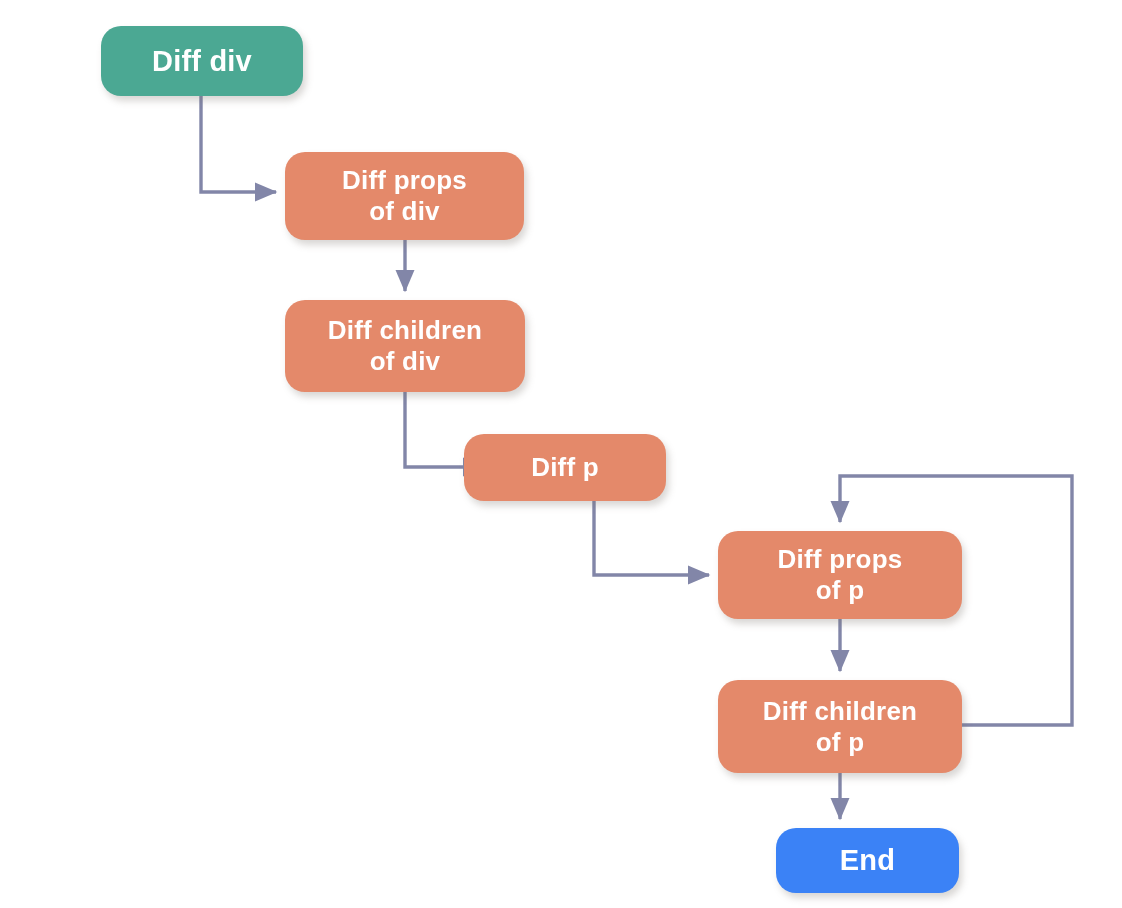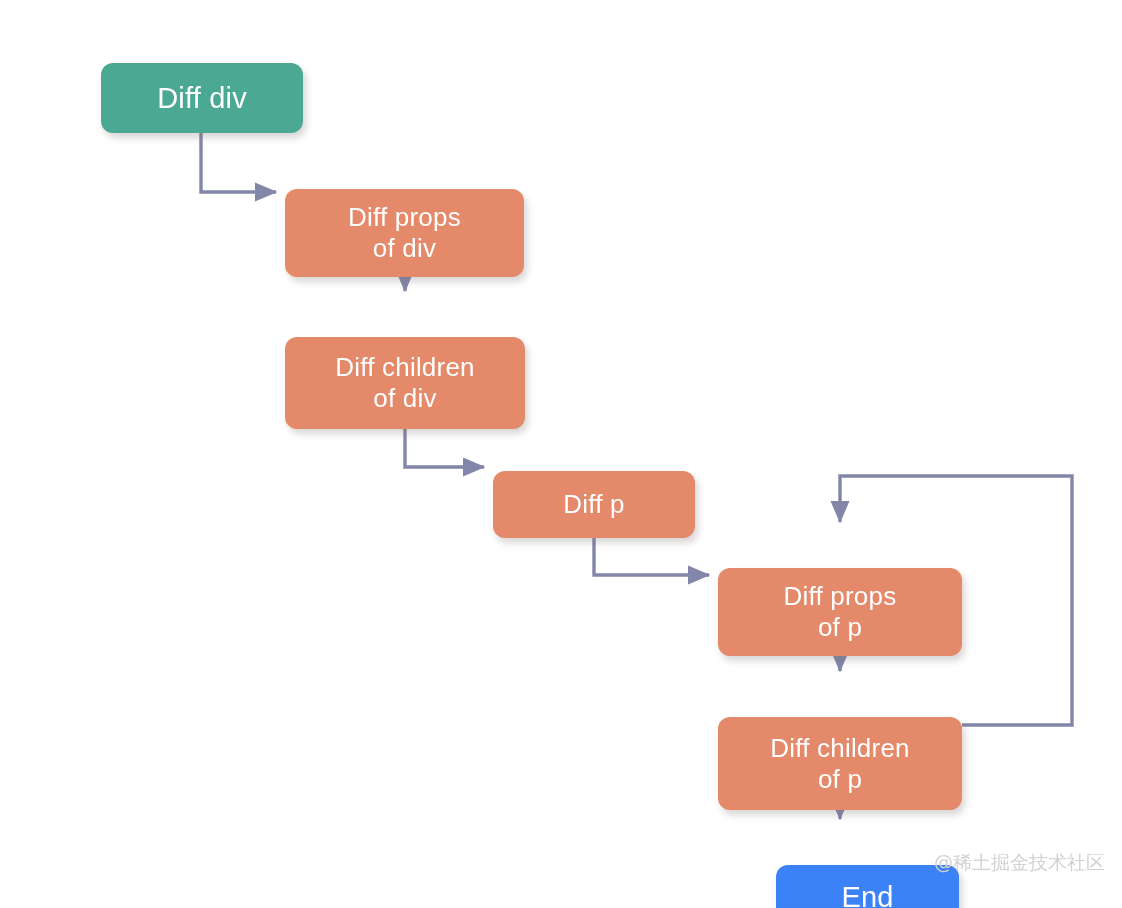--- a/index.html
+++ b/index.html
@@ -29,28 +29,27 @@
     height: 908px;
     pointer-events: none;
   }
   .node {
     position: absolute;
     box-sizing: border-box;
     display: flex;
     align-items: center;
     justify-content: center;
     text-align: center;
-    border-radius: 12px;
+    border-radius: 20px;
     color: #ffffff;
-    font-weight: 400;
+    font-weight: 700;
     letter-spacing: 0.2px;
     line-height: 1.18;
     box-shadow: 3px 5px 7px rgba(120,110,105,0.28);
     user-select: none;
-    margin-top: 37px;
   }
   .node.teal   { background: #4BA893; }
   .node.orange { background: #E4896A; }
 
   .node-label {
     display: block;
     white-space: pre-line;
     padding: 0 6px;
   }
 
@@ -105,34 +104,33 @@
   <div class="node orange" id="node-diff-props-of-div" style="left: 285px; top: 152px; width: 239px; height: 88px; font-size: 26px; background: rgb(228, 137, 106); color: rgb(255, 255, 255);">
     <span class="node-label">Diff props
 of div</span>
   </div>
 
   <div class="node orange" id="node-diff-children-of-div" style="left: 285px; top: 300px; width: 240px; height: 92px; font-size: 26px; background: rgb(228, 137, 106); color: rgb(255, 255, 255);">
     <span class="node-label">Diff children
 of div</span>
   </div>
 
-  <div class="node orange" id="node-diff-p" style="left: 493px; top: 434px; width: 202px; height: 67px; font-size: 26px; background: rgb(228, 137, 106); color: rgb(255, 255, 255); justify-content: center;">
+  <div class="node orange" id="node-diff-p" style="left: 464px; top: 434px; width: 202px; height: 67px; font-size: 26px; background: rgb(228, 137, 106); color: rgb(255, 255, 255); justify-content: center;">
     <span class="node-label">Diff p</span>
   </div>
 
   <div class="node orange" id="node-diff-props-of-p" style="left: 718px; top: 531px; width: 244px; height: 88px; font-size: 26px; background: rgb(228, 137, 106); color: rgb(255, 255, 255);">
     <span class="node-label">Diff props
 of p</span>
   </div>
 
   <div class="node orange" id="node-diff-children-of-p" style="left: 718px; top: 680px; width: 244px; height: 93px; font-size: 26px; background: rgb(228, 137, 106); color: rgb(255, 255, 255);">
     <span class="node-label">Diff children
 of p</span>
   </div>
 
   <div class="node teal" id="node-end" style="left: 776px; top: 828px; width: 183px; height: 65px; font-size: 29px; background: #3b82f6; color: rgb(255, 255, 255);">
     <span class="node-label">End</span>
   </div>
 
 
-  <div class="watermark" id="watermark" style="left: 934px; top: 850px; font-size: 19px; color: rgb(210, 210, 210);">@稀土掘金技术社区</div>
 
 </div>
 
 </body></html>

